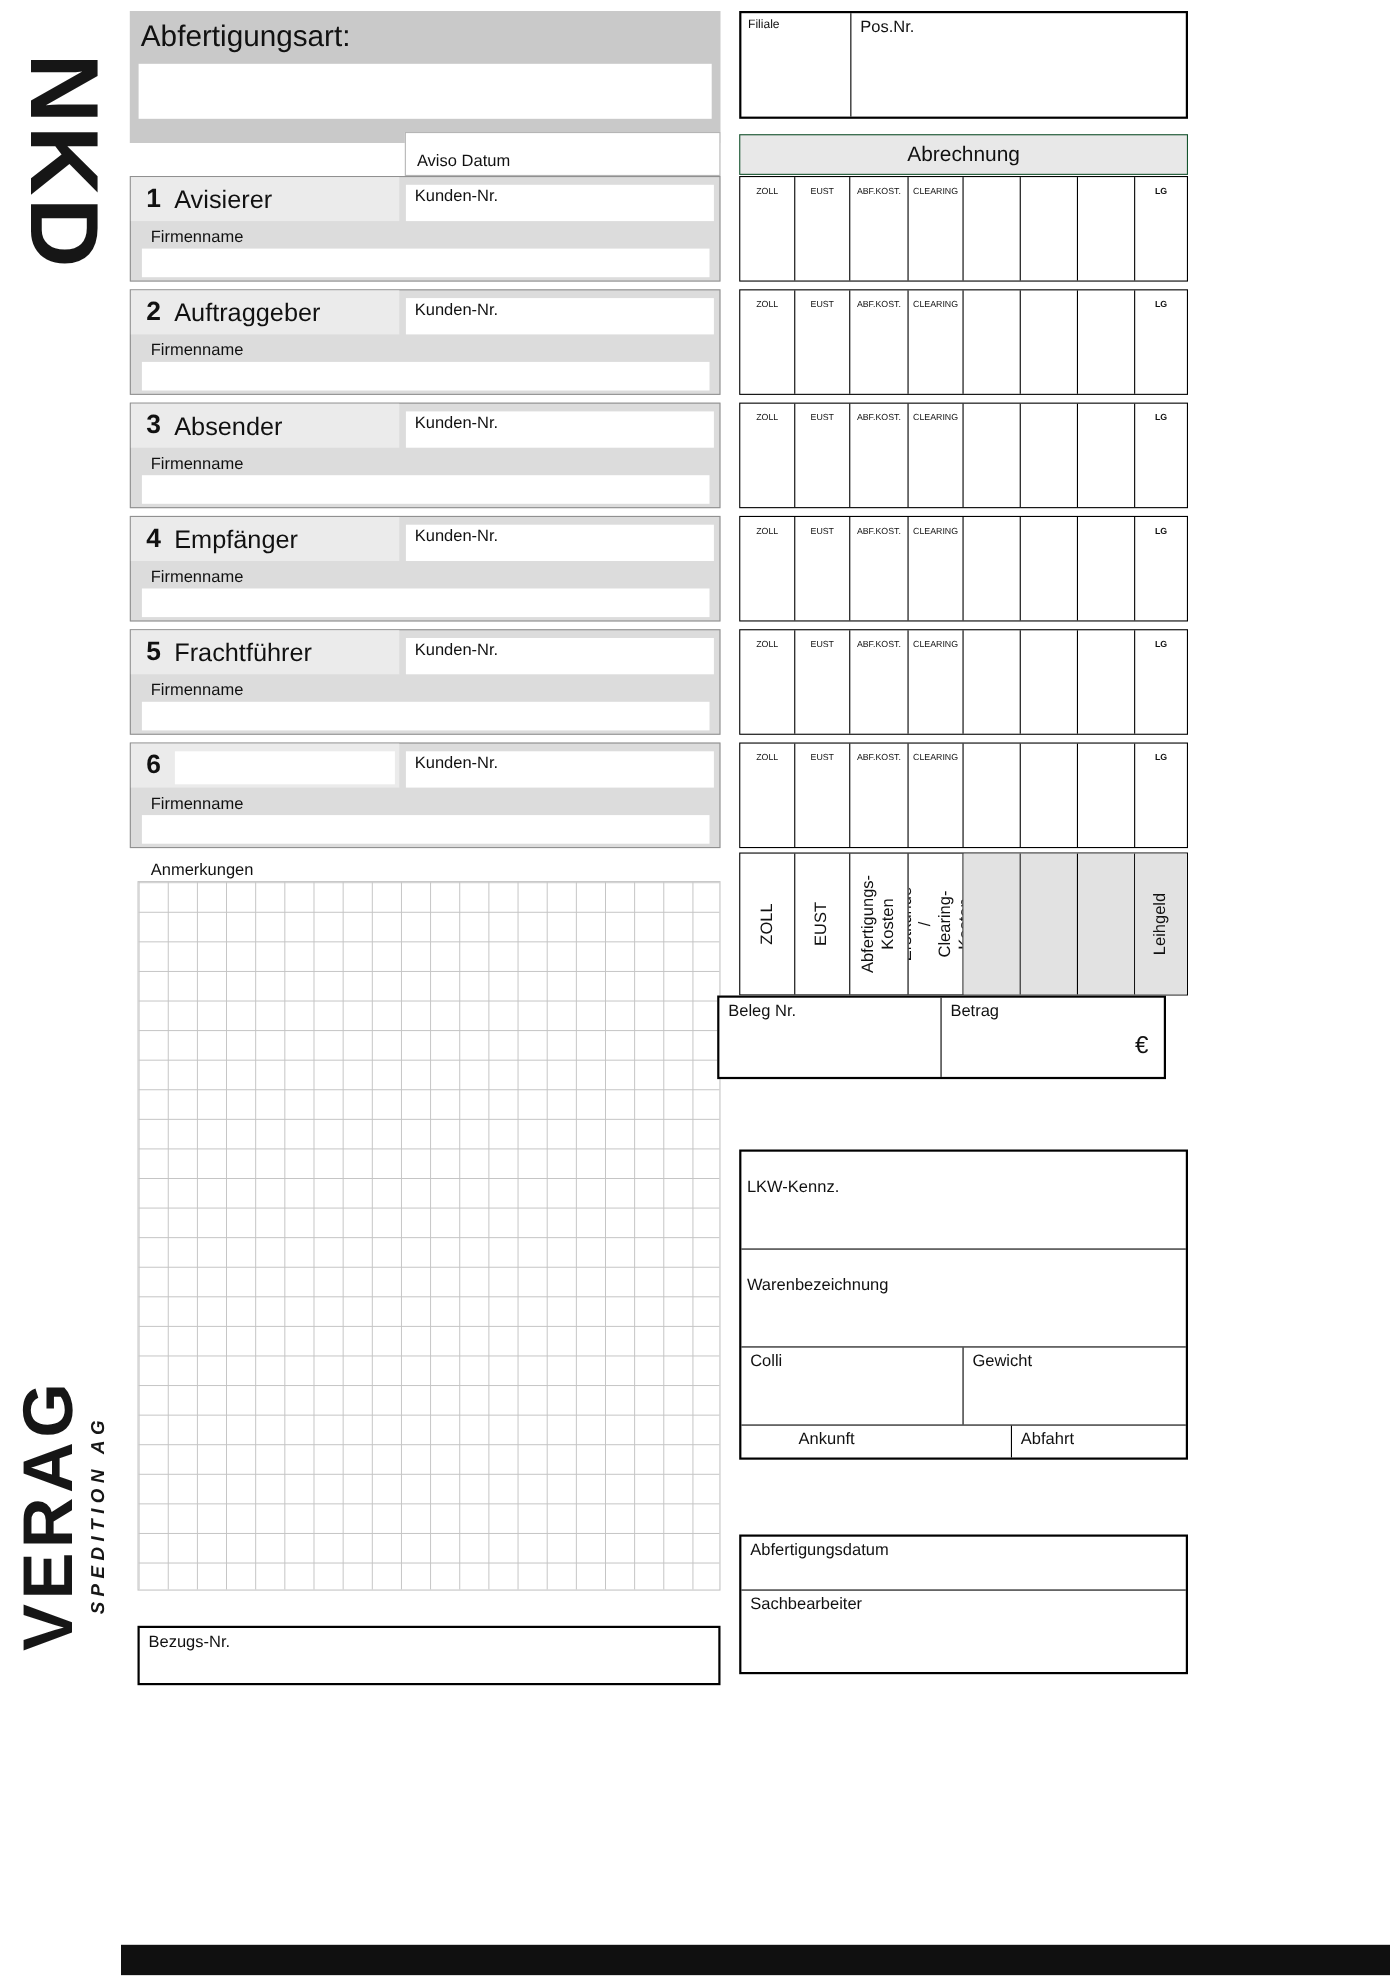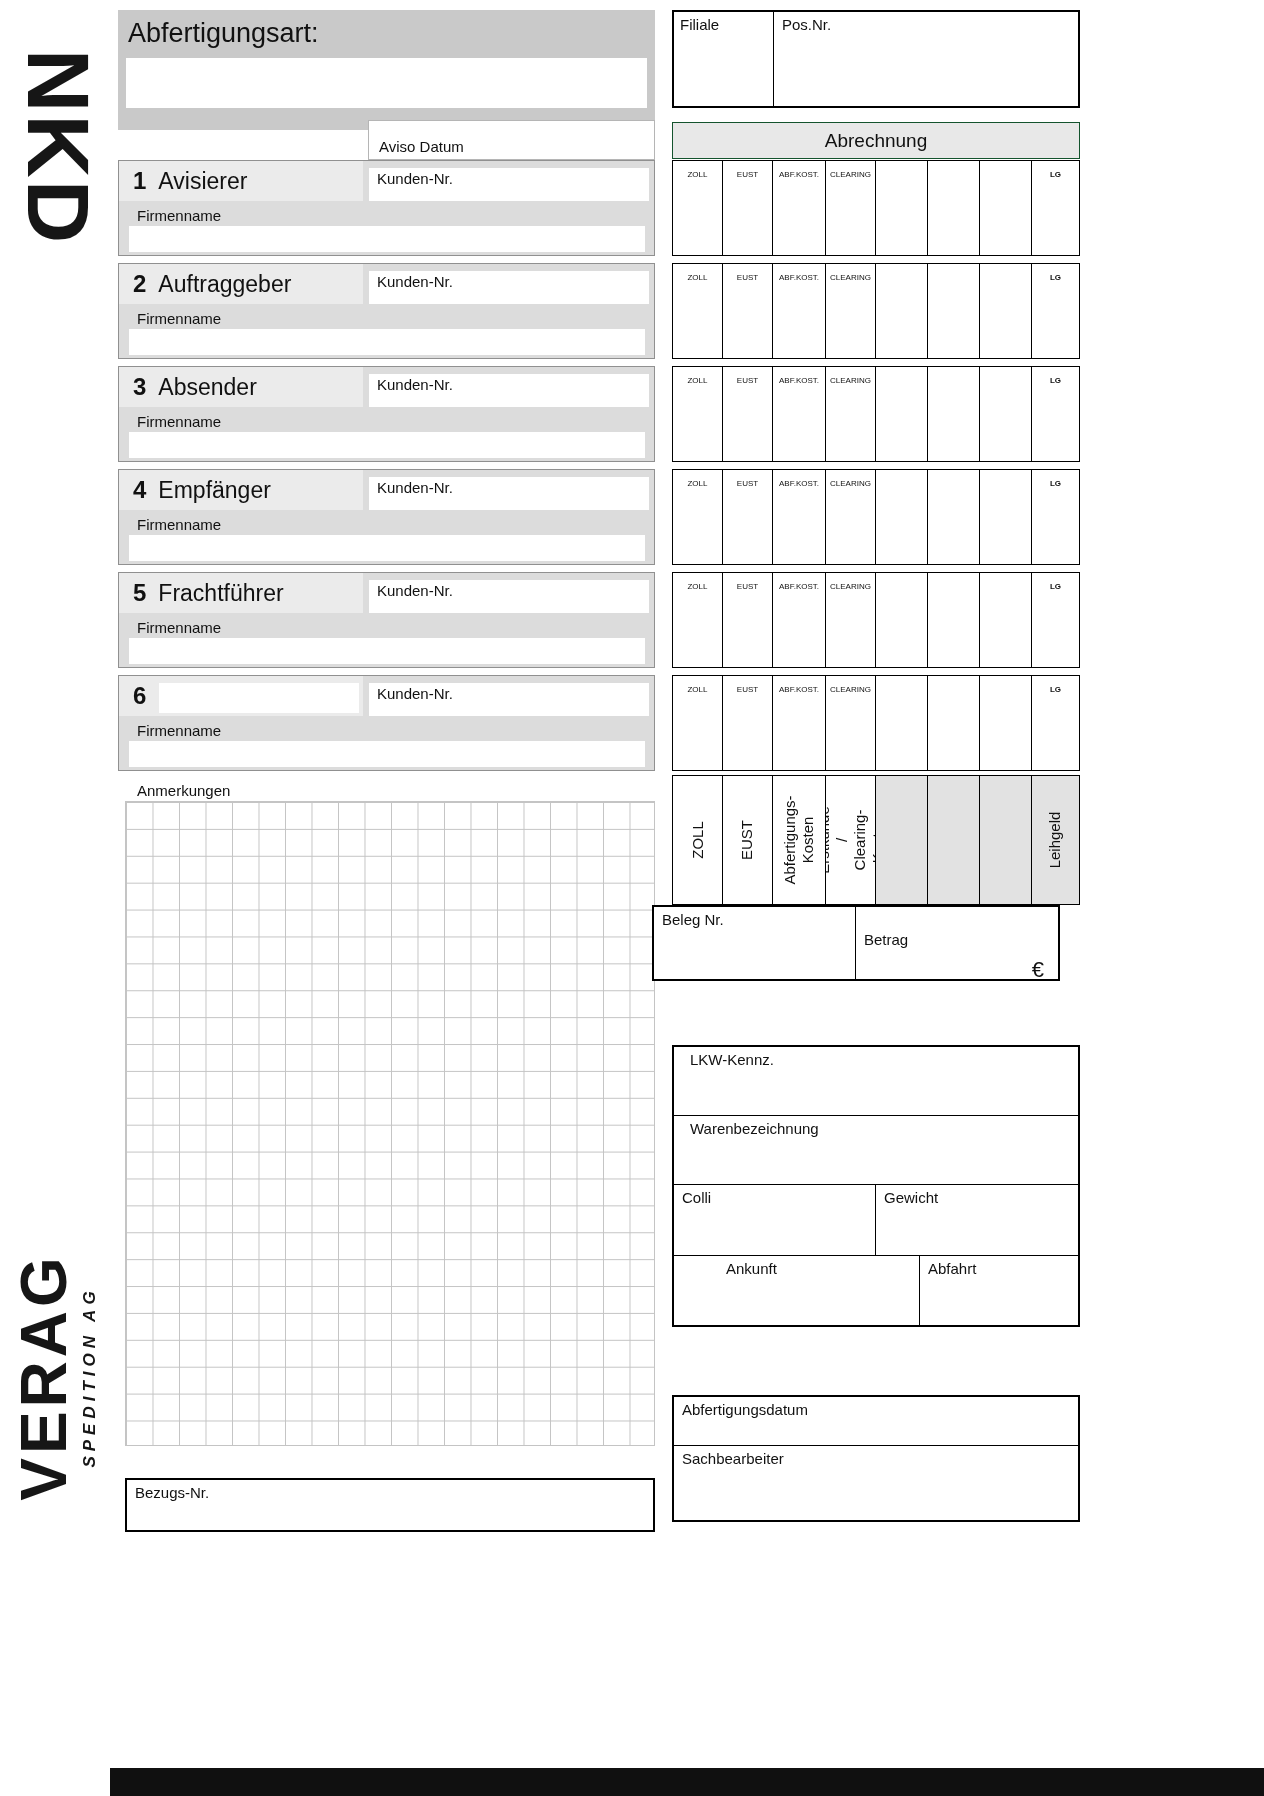--- a/index.html
+++ b/index.html
@@ -17,21 +17,21 @@
   .verag-text { font-size:64px; font-weight:900; letter-spacing:4px; color:#161616; line-height:1; }
   .verag-sub  { font-size:17px; font-weight:bold; font-style:italic; letter-spacing:5px; color:#161616; margin-top:4px; }
 
   
   .abf-block { position:absolute; left:118px; top:10px; width:537px; height:120px; background:#c9c9c9; }
   .abf-label { position:absolute; left:10px; top:8px; font-size:27px; color:#111; }
   .abf-input { position:absolute; left:8px; top:48px; width:521px; height:50px; background:#fff; }
 
   .filiale-box { position:absolute; left:672px; top:10px; width:408px; height:98px;
                  border:2px solid #000; display:flex; background:#fff; }
-  .filiale-cell { width:100px; border-right:1px solid #000; padding:4px 6px; font-size:15px; }
+  .filiale-cell { width:100px; border-right:1px solid #000; padding:4px 6px; font-size:11px; }
   .posnr-cell   { flex:1; padding:4px 8px; font-size:15px; }
 
   .aviso-box { position:absolute; left:368px; top:120px; width:287px; height:40px;
                background:#fff; border:1px solid #b5b5b5; padding:17px 10px; font-size:15px; }
 
   .abrechnung-head { position:absolute; left:672px; top:122px; width:408px; height:37px;
                      background:#e8e8e8; border:1px solid #14532d;
                      display:flex; align-items:center; justify-content:center;
                      font-size:19px; color:#111; }
 
@@ -72,29 +72,29 @@
   .vfoot-cell { border-right:1px solid #000; display:flex; align-items:center; justify-content:center; overflow:hidden; }
   .vfoot-cell:last-child { border-right:none; }
   .vfoot-cell span { transform:rotate(-90deg); white-space:pre-line; font-size:15px;
                      text-align:center; line-height:1.2; }
   .vfoot-gray { background:#e2e2e2; }
 
   
   .beleg-box { position:absolute; left:652px; top:905px; width:408px; height:76px;
                border:2px solid #000; display:flex; background:#fff; }
   .beleg-cell { width:202px; border-right:1px solid #000; padding:4px 8px; font-size:15px; position:relative; }
-  .betrag-cell { flex:1; padding:4px 8px; font-size:15px; position:relative;margin-top:20px; }
+  .betrag-cell { flex:1; padding:4px 8px; font-size:15px; position:relative; }
   .euro-sign { position:absolute; right:14px; top:30px; font-size:22px; }
 
   
   .ship-box { position:absolute; left:672px; top:1045px; width:408px; height:282px;
               border:2px solid #000; display:flex; flex-direction:column; background:#fff; }
   .ship-row { position:relative; border-bottom:1px solid #000; font-size:15px; }
   .ship-row:last-child { border-bottom:none; }
-  .ship-row.full { padding:4px 16px; }
+  .ship-row.full { padding:4px 5px;margin-top:20px; }
   .ship-row.split { display:flex; padding:0; }
   .ship-half { width:202px; border-right:1px solid #000; padding:4px 8px; }
   .ship-half2 { flex:1; padding:4px 8px; }
   .h70 { height:69px; } .h72 { height:71px; } .hlast { flex:1;margin-left:44px; }
 
   
   .proc-box { position:absolute; left:672px; top:1395px; width:408px; height:127px;
               border:2px solid #000; display:flex; flex-direction:column; background:#fff; }
   .proc-row1 { height:49px; border-bottom:1px solid #000; padding:4px 8px; font-size:15px; }
   .proc-row2 { flex:1; padding:4px 8px; font-size:15px; }

